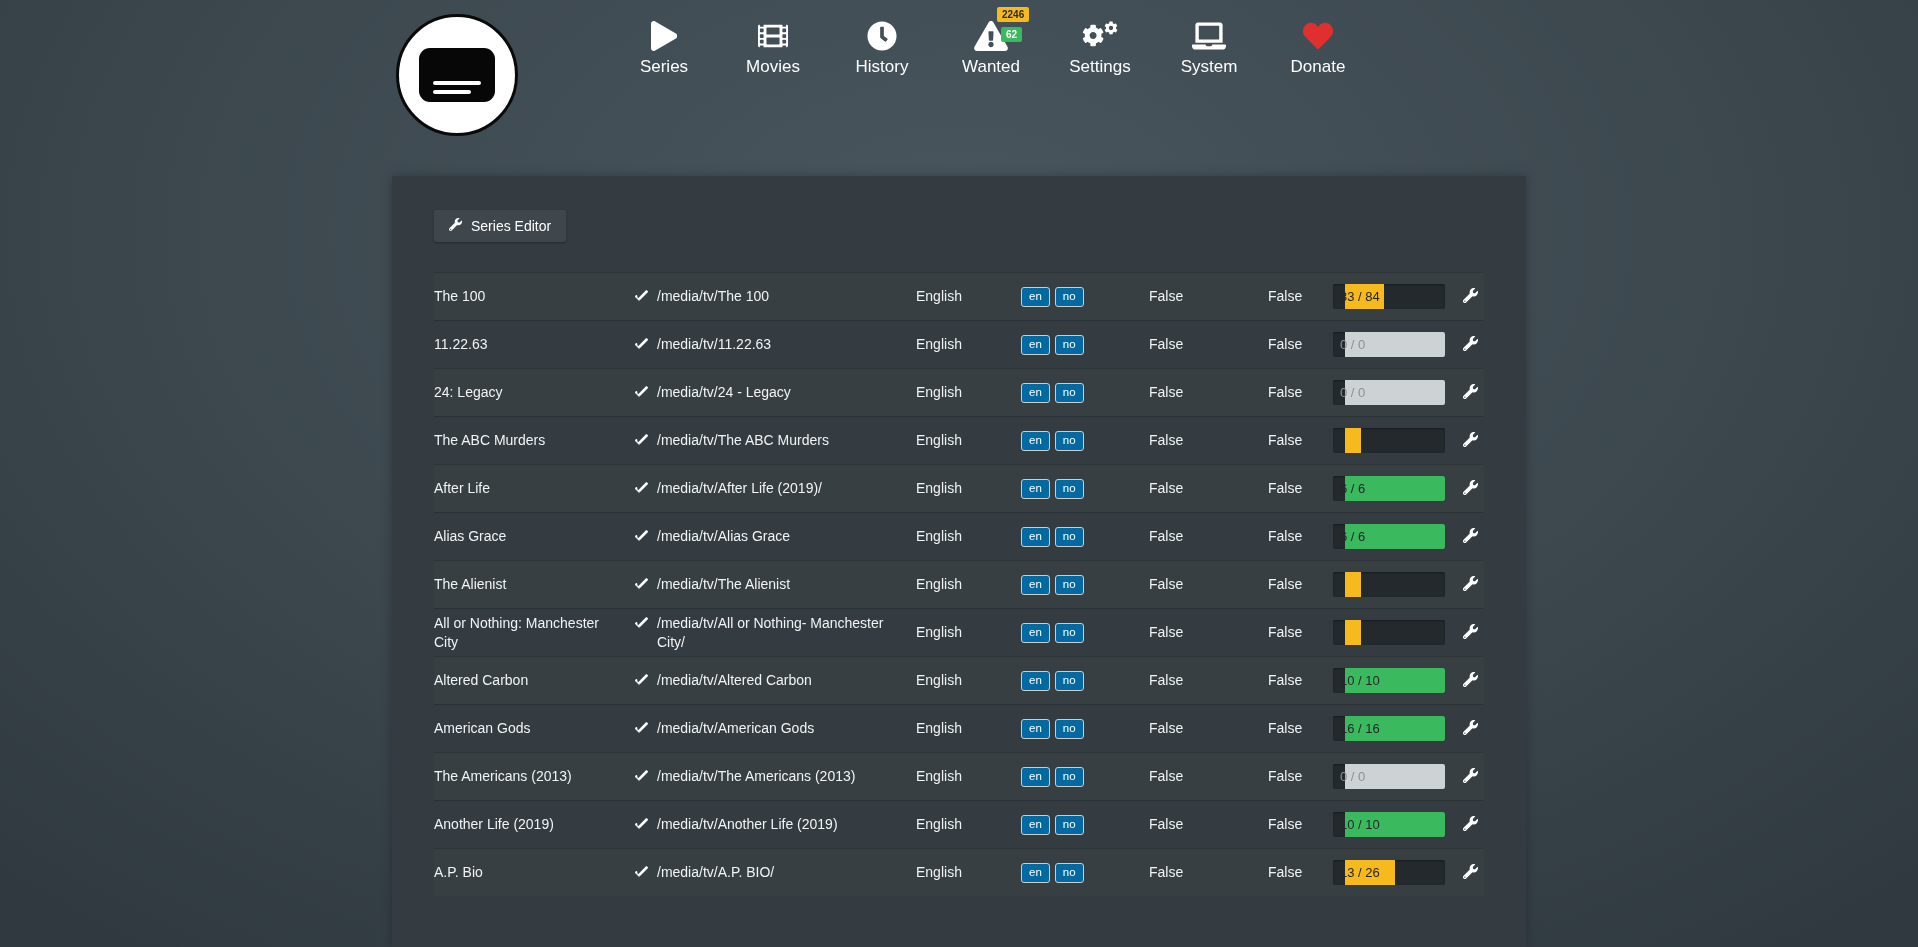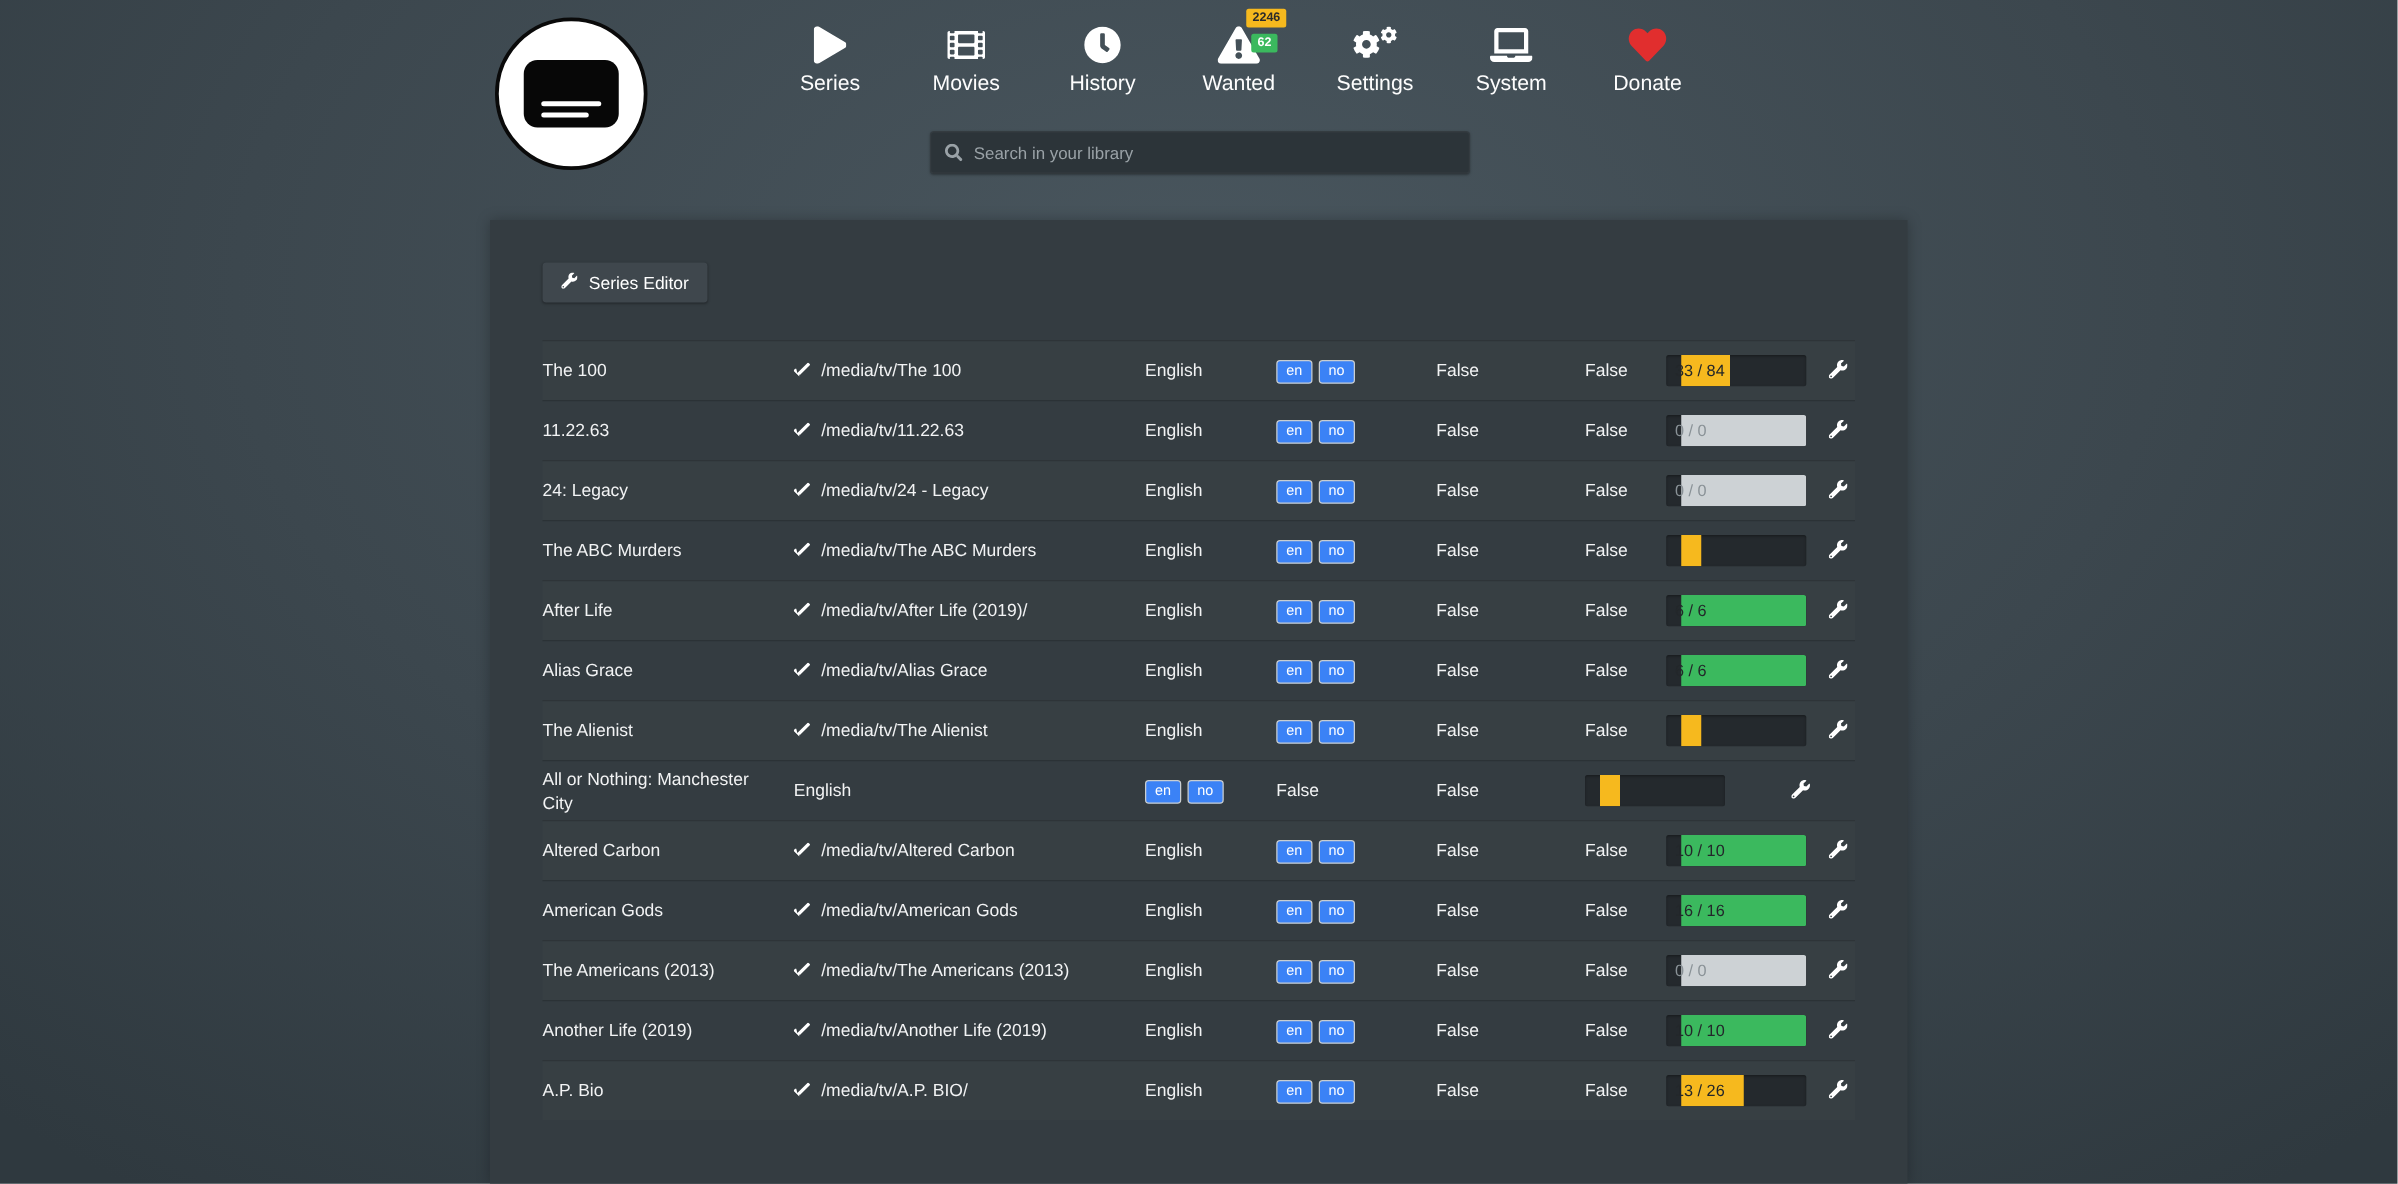--- a/index.html
+++ b/index.html
@@ -81,21 +81,21 @@
   .tr { min-height: 48px; border-top: 1px solid rgba(0,0,0,0.16); font-size: 14px; color: #f2f3f4; }
   .tr:nth-child(odd) { background: rgba(255,255,255,0.015); }
   .td { padding-right: 14px; line-height: 1.3; }
   .td.name { cursor: pointer; }
   .td.path { display: flex; align-items: flex-start; gap: 9px; }
   .check { color: #fff; display: flex; margin-top: 3px; }
   .check svg { width: 13px; height: 13px; }
   .path-text { flex: 1; }
   .lang-badge {
     display: inline-block; font-size: 11.5px; color: #fff;
-    background: #3b82f6; border: 1px solid #c9ced1; border-radius: 3px;
+    background: #0369a1; border: 1px solid #c9ced1; border-radius: 3px;
     padding: 2px 7px; margin-right: 5px; line-height: 1.2;
   }
   .progress {
     position: relative; width: 112px; height: 25px;
     background: #24292d; border-radius: 2px; overflow: hidden;
     box-shadow: inset 0 1px 2px rgba(0,0,0,0.35);
     padding-left: 12px;
   }
   .fill { height: 100%; }
   .fill.warning { background: var(--warning, #f6b91e); }
@@ -180,28 +180,20 @@
       <div class="nav-item">
         <span class="nav-icon" style="color: rgb(225, 46, 46);">
           <svg viewBox="0 0 512 512" style="width:32px">
             <path fill="currentColor" d="M462.3 62.6C407.5 15.9 326 24.3 275.7 76.2L256 96.5l-19.7-20.3C186.1 24.3 104.5 15.9 49.7 62.6c-62.8 53.6-66.1 149.8-9.9 207.9l193.5 199.8c12.5 12.9 32.8 12.9 45.3 0l193.5-199.8c56.3-58.1 53-154.3-9.8-207.9z"></path>
           </svg>
         </span>
         <span class="nav-label">Donate</span>
       </div>
     </nav>
 
-  <div class="search">
-    <span class="search-icon">
-      <svg viewBox="0 0 512 512">
-          <path fill="currentColor" d="M505 442.7L405.3 343c-4.5-4.5-10.6-7-17-7H372c27.6-35.3 44-79.7 44-128C416 93.1 322.9 0 208 0S0 93.1 0 208s93.1 208 208 208c48.3 0 92.7-16.4 128-44v16.3c0 6.4 2.5 12.5 7 17l99.7 99.7c9.4 9.4 24.6 9.4 33.9 0l28.3-28.3c9.4-9.4 9.4-24.6 0-33.9zM208 336c-70.7 0-128-57.2-128-128 0-70.7 57.2-128 128-128 70.7 0 128 57.2 128 128 0 70.7-57.2 128-128 128z"></path>
-        </svg>
-    </span>
-    <input type="text" placeholder="Search in your library" style="">
-  </div>
 
   <main class="panel">
     <button class="editor-btn">
       <span>
         <svg viewBox="0 0 512 512">
             <path fill="currentColor" d="M507.73 109.1c-2.24-9.03-13.54-12.09-20.12-5.51l-74.36 74.36-67.88-11.31-11.31-67.88 74.36-74.36c6.62-6.62 3.43-17.9-5.66-20.16-47.38-11.74-99.55.91-136.58 37.93-39.64 39.64-50.55 97.1-34.05 147.2L18.74 402.76c-24.99 24.99-24.99 65.51 0 90.5 24.99 24.99 65.51 24.99 90.5 0l213.21-213.21c50.12 16.71 107.47 5.68 147.37-34.22 37.07-37.07 49.7-89.32 37.91-136.73zM64 472c-13.25 0-24-10.75-24-24 0-13.26 10.75-24 24-24s24 10.74 24 24c0 13.25-10.75 24-24 24z"></path>
           </svg>
       </span>
       <span>Series Editor</span>
     </button>
@@ -399,20 +391,28 @@
             <div class="td actions">
               <button class="wrench-btn">
                 <span><svg viewBox="0 0 512 512">
                     <path fill="currentColor" d="M507.73 109.1c-2.24-9.03-13.54-12.09-20.12-5.51l-74.36 74.36-67.88-11.31-11.31-67.88 74.36-74.36c6.62-6.62 3.43-17.9-5.66-20.16-47.38-11.74-99.55.91-136.58 37.93-39.64 39.64-50.55 97.1-34.05 147.2L18.74 402.76c-24.99 24.99-24.99 65.51 0 90.5 24.99 24.99 65.51 24.99 90.5 0l213.21-213.21c50.12 16.71 107.47 5.68 147.37-34.22 37.07-37.07 49.7-89.32 37.91-136.73zM64 472c-13.25 0-24-10.75-24-24 0-13.26 10.75-24 24-24s24 10.74 24 24c0 13.25-10.75 24-24 24z"></path>
                   </svg></span>
               </button>
             </div>
           </div>
           <div class="tr">
             <div class="td name">All or Nothing: Manchester City</div>
+            <div class="td path">
+              <span class="check">
+                <svg viewBox="0 0 512 512">
+                  <path fill="currentColor" d="M173.898 439.404l-166.4-166.4c-9.997-9.997-9.997-26.206 0-36.204l36.203-36.204c9.997-9.998 26.207-9.998 36.204 0L112 332.69 432.095 12.596c9.997-9.997 26.207-9.997 36.204 0l36.203 36.204c9.997 9.997 9.997 26.206 0 36.204l-294.4 294.4c-9.998 9.997-26.207 9.997-36.204-.001z"></path>
+                </svg>
+              </span>
+              <span class="path-text">/media/tv/All or Nothing- Manchester City/</span>
+            </div>
             <div class="td">English</div>
             <div class="td"><span class="lang-badge">en</span><span class="lang-badge">no</span></div>
             <div class="td">False</div>
             <div class="td">False</div>
             <div class="td">
               <div class="progress">
                 <div class="fill warning" style="width: 16%;"></div>
                 <span class="ptext warning"></span>
               </div>
             </div>

